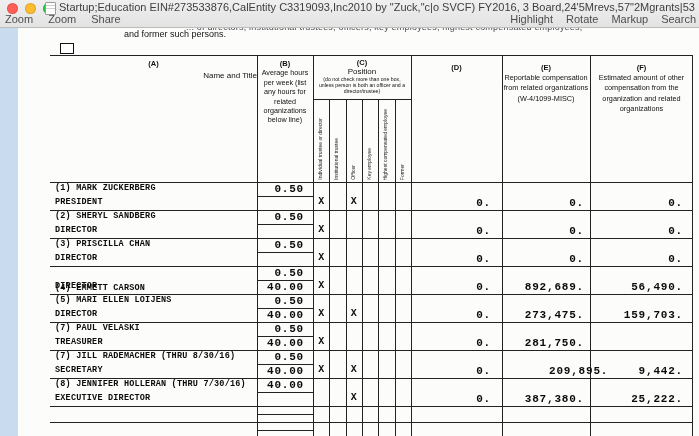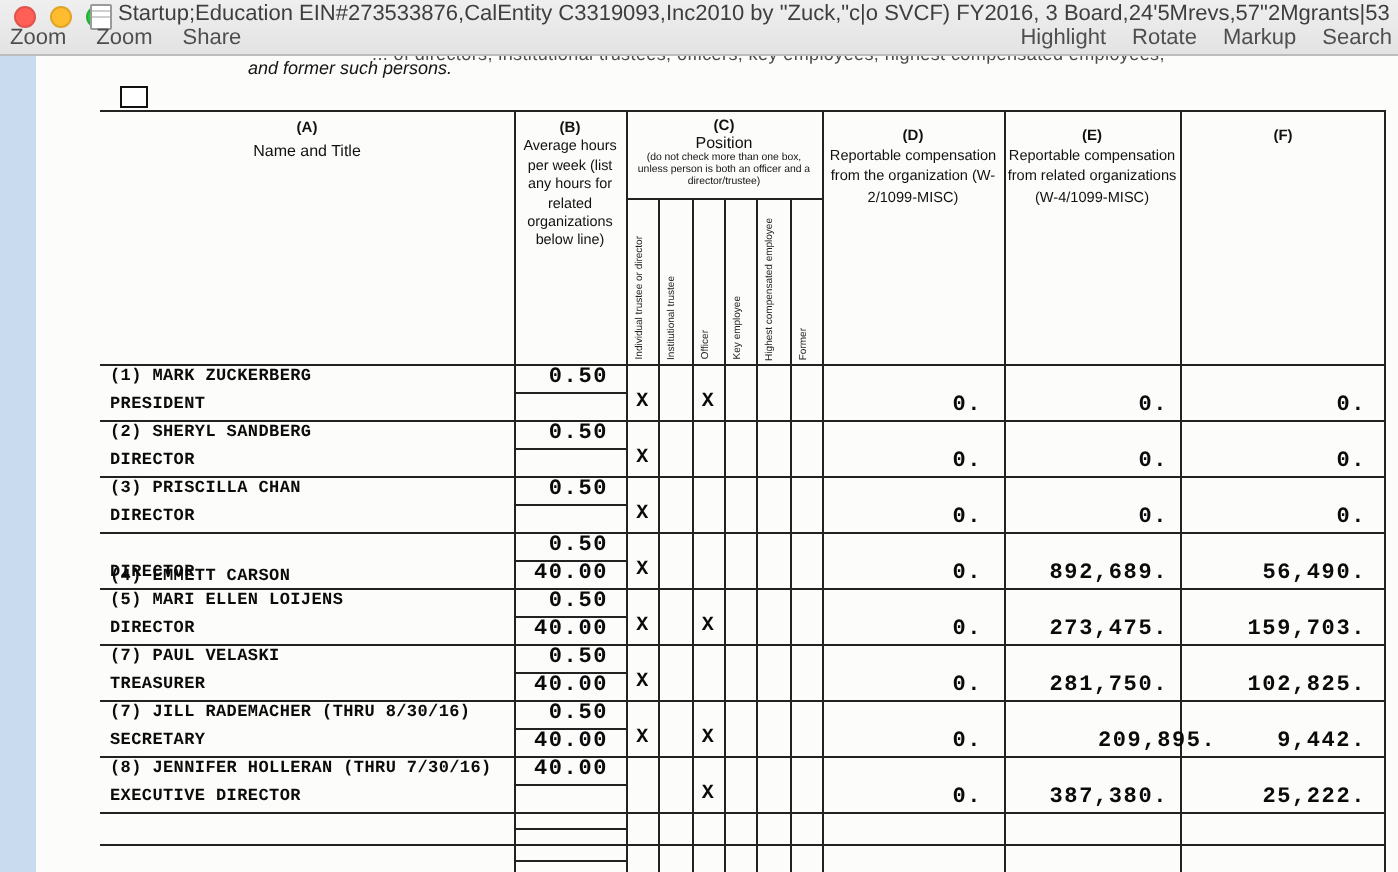--- a/index.html
+++ b/index.html
@@ -14,32 +14,32 @@
   .win-title{position:absolute;left:59px;top:1px;width:636px;font-size:11px;color:#3e3e3e;white-space:nowrap;overflow:hidden;}
   .tb-left{position:absolute;left:5px;top:13px;display:flex;gap:15px;}
   .tb-right{position:absolute;right:3px;top:13px;display:flex;gap:13px;}
   .tb-item{font-size:11px;color:#4e4e4e;cursor:default;}
 
   
   .doc-area{position:absolute;top:27px;left:0;width:699px;height:409px;background:#fcfcfb;}
   .margin-strip{position:absolute;left:0;top:0;width:18px;height:100%;background:#c9dbee;}
   .clip-line{position:absolute;left:186px;top:-1px;width:510px;height:7px;overflow:hidden;}
   .clip-line span{display:block;margin-top:-4px;font-size:9px;letter-spacing:.2px;color:#4b4b4b;white-space:nowrap;}
-  .intro2{position:absolute;left:124px;top:2px;font-size:9px;color:#141414;font-style:italic;}
+  .intro2{position:absolute;left:124px;top:2px;font-size:9px;color:#141414;}
   .cb{position:absolute;left:60px;top:16px;width:14px;height:11px;border:1.6px solid #111;background:#fff;box-sizing:border-box;}
   .cb-label{position:absolute;left:80px;top:15px;font-size:9px;color:#111;}
 
   
   .ftable{position:absolute;left:50px;top:28px;width:643px;height:381px;color:#111;}
   .hl{position:absolute;height:1px;background:#222;}
   .vl{position:absolute;width:1px;background:#222;}
   .hletter{font-weight:bold;font-size:7.5px;}
   .hcell{position:absolute;text-align:center;}
   .hA{left:0;top:4px;width:207px;}
-  .hA .lbl{font-size:8px;margin-top:3px;}
+  .hA .lbl{font-size:8px;margin-top:3px;text-align:right;}
   .hB{left:209px;top:4px;width:52px;font-size:7.2px;line-height:9.4px;}
   .hC{left:263px;top:3px;width:98px;}
   .hC .pos{font-size:8px;}
   .hC .note{font-size:5.2px;line-height:5.9px;padding:1px 3px 0;}
   .hDEF{font-size:7.3px;line-height:10.2px;}
   .hD{left:362px;top:8px;width:89px;}
   .hE{left:453px;top:8px;width:86px;}
   .hF{left:541px;top:8px;width:101px;}
   .subs{position:absolute;left:263px;top:44px;width:98px;height:83px;display:flex;}
   .sub{flex:1;position:relative;}
@@ -122,28 +122,28 @@
         <div class="hletter">(B)</div>
         <span>Average hours per week (list any hours for related organizations below line)</span>
       </div>
       <div class="hcell hC">
         <div class="hletter">(C)</div>
         <div class="pos">Position</div>
         <div class="note">(do not check more than one box, unless person is both an officer and a director/trustee)</div>
       </div>
       <div class="hcell hDEF hD">
         <div class="hletter">(D)</div>
-        <span>Reportable compensation from the organization (W-2/1099-MISC)</span>
       </div>
       <div class="hcell hDEF hE">
         <div class="hletter">(E)</div>
         <span>Reportable compensation from related organizations (W-4/1099-MISC)</span>
       </div>
       <div class="hcell hDEF hF">
         <div class="hletter">(F)</div>
+        <span>Estimated amount of other compensation from the organization and related organizations</span>
       </div>
 
       <div class="subs">
         <div class="sub">
             <span>Individual trustee or director</span>
           </div>
         <div class="sub">
             <span>Institutional trustee</span>
           </div>
         <div class="sub">
@@ -217,21 +217,20 @@
           </div>
           <div class="trow" style="top: 267px; border-bottom: 1px solid rgb(34, 34, 34);">
             <div class="cell name" style="left: 5px; top: 1px;">(7) PAUL VELASKI</div>
             <div class="cell name" style="left: 5px; top: 15px; text-align: center;">TREASURER</div>
             <div class="cell hours" style="top: 1px;">0.50</div>
             <div class="cell hours" style="top: 15px;">40.00</div>
             <div class="bmid" style="top: 14px;"></div>
             <div class="cell xmark" style="left: 263px; width: 16.3333px; top: 14px;">X</div>
             <div class="cell val vD" style="top: 15px;">0.</div>
             <div class="cell val vE" style="top: 15px;">281,750.</div>
-            <div class="cell val vF" style="top: 15px;">102,825.</div>
           </div>
           <div class="trow" style="top: 295px; border-bottom: 1px solid rgb(34, 34, 34);">
             <div class="cell name" style="left: 5px; top: 1px;">(7) JILL RADEMACHER (THRU 8/30/16)</div>
             <div class="cell name" style="left: 5px; top: 15px;">SECRETARY</div>
             <div class="cell hours" style="top: 1px;">0.50</div>
             <div class="cell hours" style="top: 15px;">40.00</div>
             <div class="bmid" style="top: 14px;"></div>
             <div class="cell xmark" style="left: 263px; width: 16.3333px; top: 14px;">X</div>
             <div class="cell xmark" style="left: 295.667px; width: 16.3333px; top: 14px;">X</div>
             <div class="cell val vD" style="top: 15px;">0.</div>

